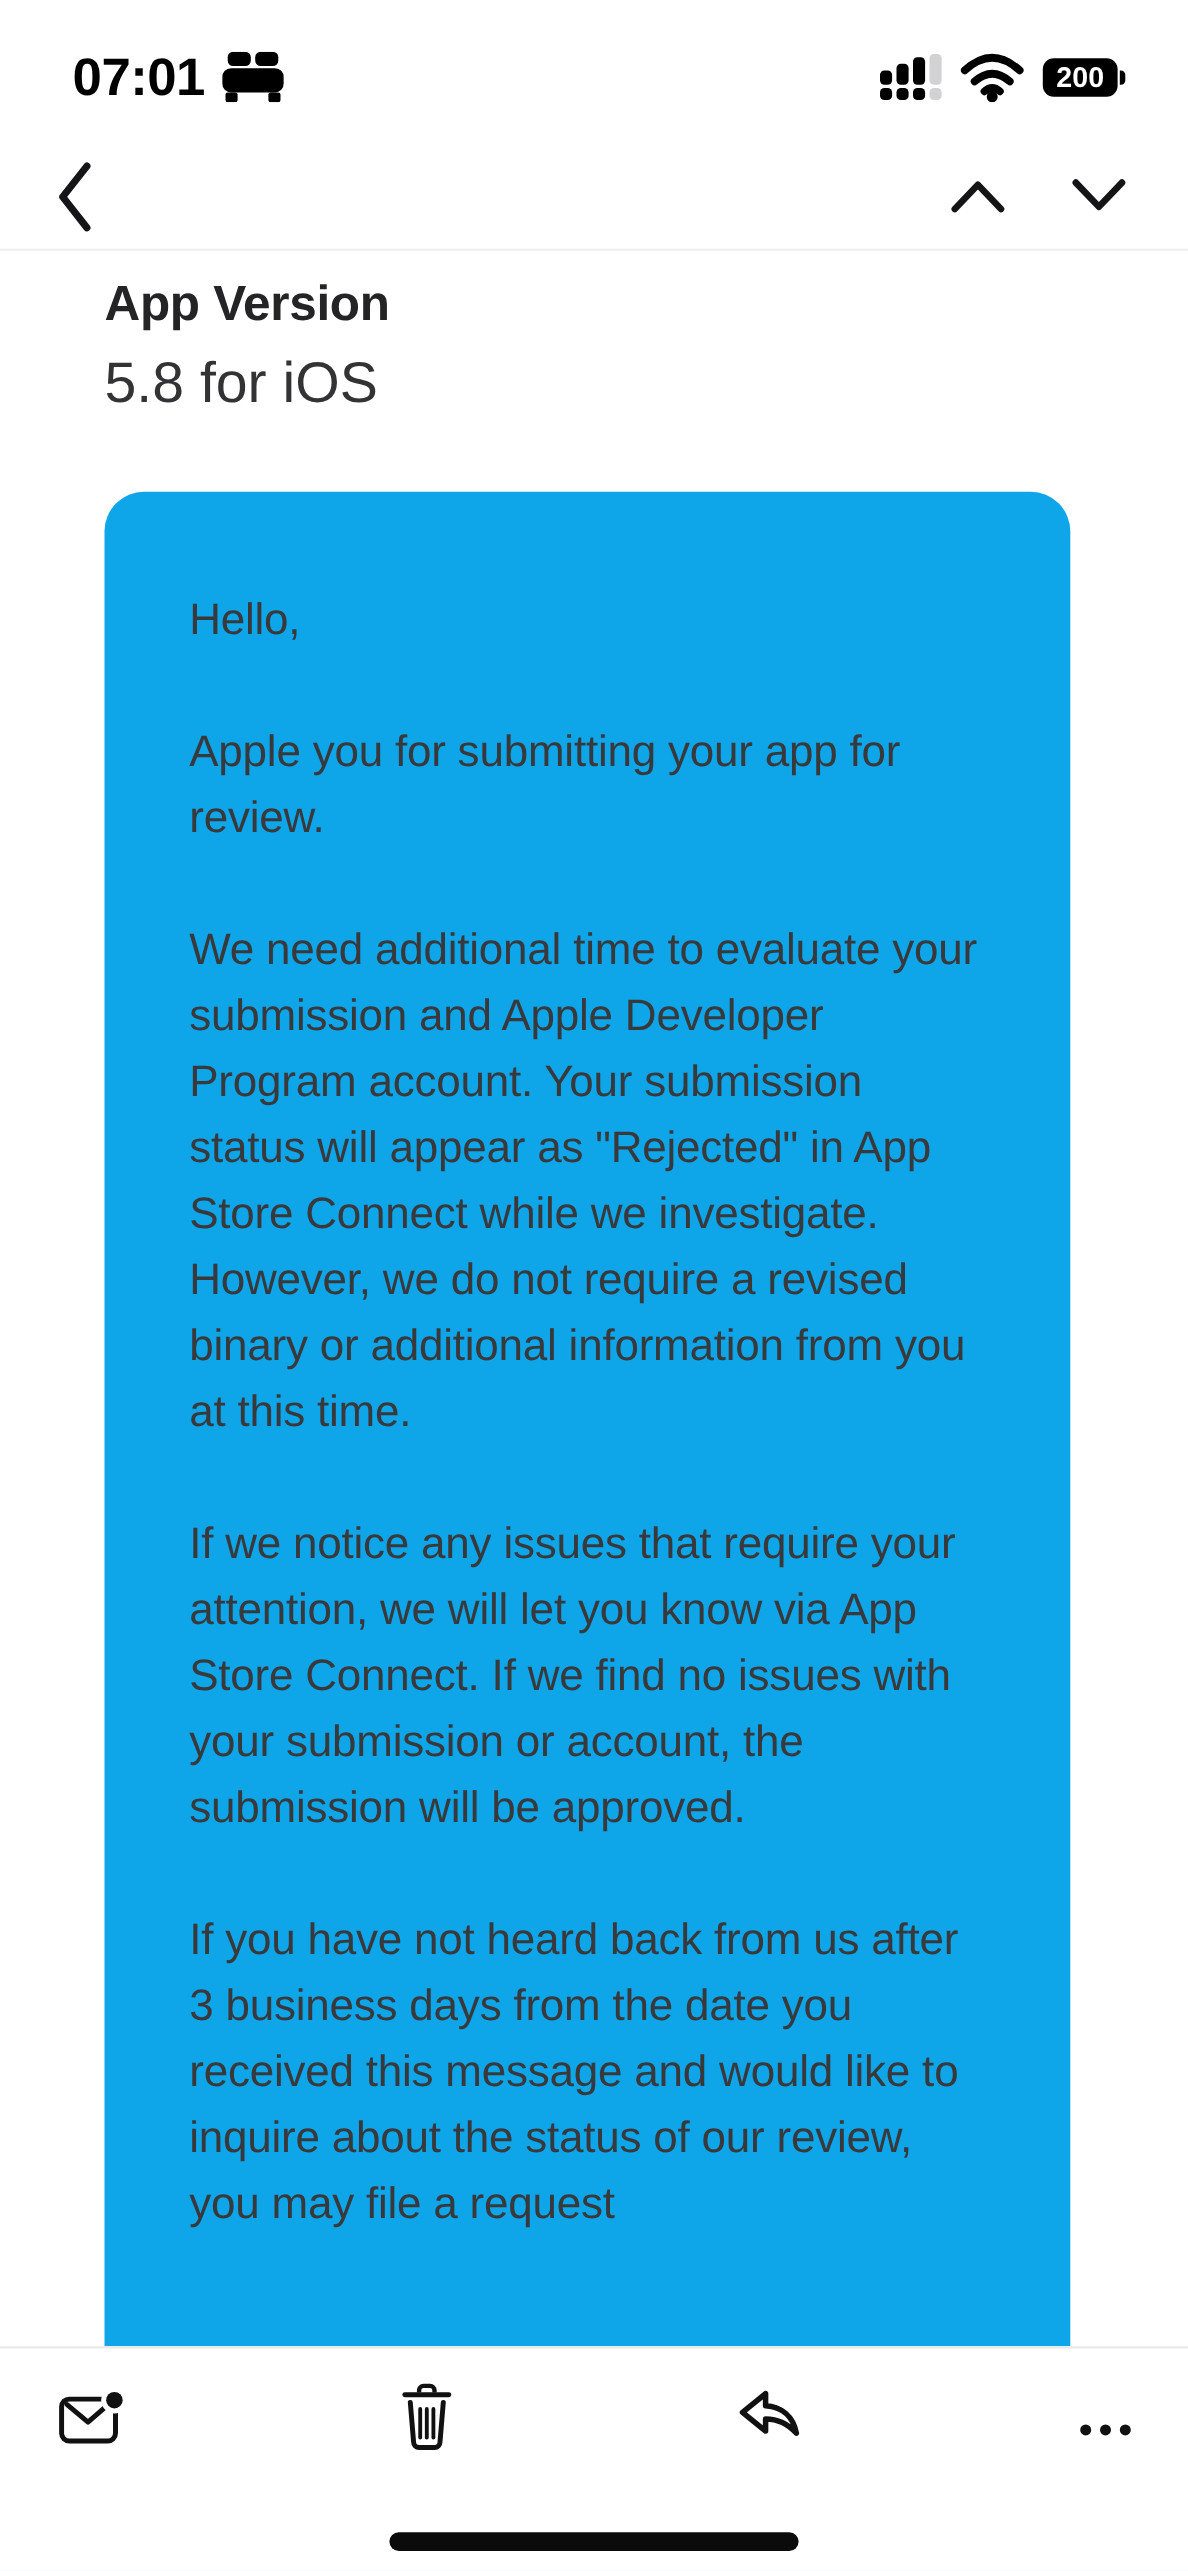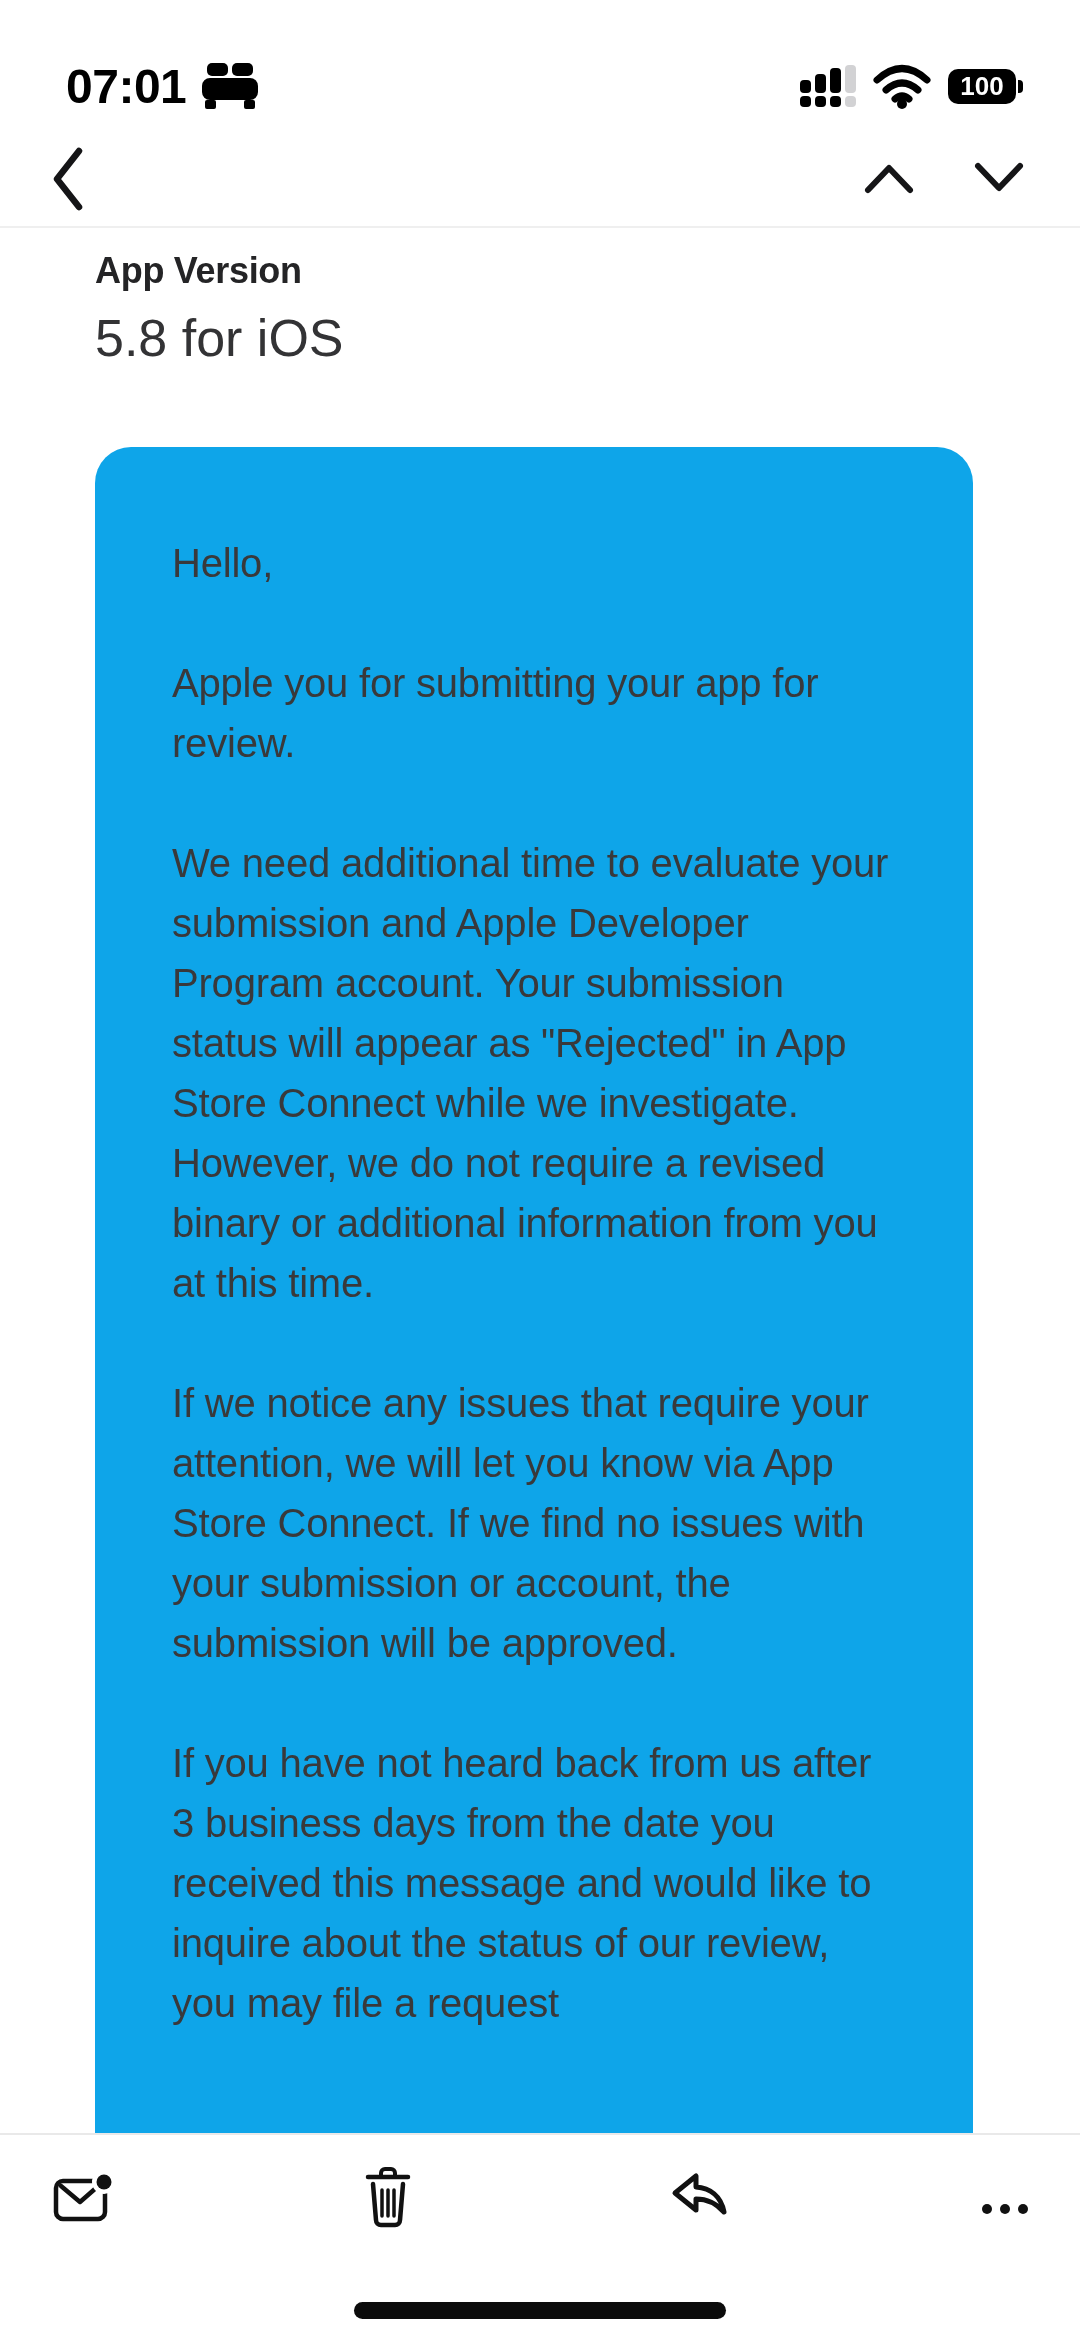--- a/index.html
+++ b/index.html
@@ -5,21 +5,21 @@
   * { margin:0; padding:0; box-sizing:border-box; }
   html,body { background:#fff; }
   body { font-family:"Liberation Sans","DejaVu Sans",sans-serif; }
   .screen {
     position:relative; width:1080px; height:2337px; background:#ffffff;
     overflow:hidden; margin:0 auto; color:#1c1c1e;
   }
 
   
   .status-bar {
-    position:absolute; top:16px; left:0; right:0; height:130px;
+    position:absolute; top:0; left:0; right:0; height:130px;
     display:flex; align-items:center; justify-content:space-between;
     padding:10px 64px 0 66px;
   }
   .time-group { display:flex; align-items:center; gap:16px; }
   .time { font-size:48px; font-weight:700; letter-spacing:-0.5px; color:#000; }
   .bed-svg { display:block; }
   .right-group { display:flex; align-items:center; gap:17px; }
   .signal { display:flex; align-items:flex-end; gap:4px; height:42px; }
   .sig-col { display:flex; flex-direction:column; justify-content:flex-end; gap:3px; width:11px; }
   .sig-top { width:11px; border-radius:4px; background:#000; }
@@ -35,21 +35,21 @@
   .nav-bar { position:absolute; top:130px; left:0; right:0; height:98px;
     border-bottom:2px solid #efefef; }
   .back-btn { position:absolute; left:50px; top:12px; width:50px; height:74px;
     display:flex; align-items:center; cursor:pointer; }
   .updown { position:absolute; right:54px; top:26px; display:flex; gap:56px; }
   .nav-chev { width:54px; height:44px; display:flex; align-items:center;
     justify-content:center; cursor:pointer; }
 
   
   .subject-block { position:absolute; left:95px; top:250px; }
-  .subject { font-size:36px; font-weight:700; color:#242426; letter-spacing:-0.3px; }
+  .subject { font-size:45px; font-weight:700; color:#242426; letter-spacing:-0.3px; }
   .subtitle { font-size:52px; font-weight:400; color:#333335; margin-top:16px; }
 
   
   .card {
     position:absolute; left:95px; top:447px; width:878px; height:1686px;
     background:#0ea5e9; border-radius:36px 36px 0 0; overflow:hidden;
   }
   .body-text { padding:86px 74px 0 77px; font-size:40px; line-height:60px;
     color:#39393b; letter-spacing:-0.2px; }
   .body-text p { margin:0 0 60px 0; }
@@ -108,21 +108,21 @@
       </div>
       <span>
         <svg width="58" height="46" viewBox="0 0 58 46">
           <path d="M4 17 Q 29 -6 54 17" fill="none" stroke="#000" stroke-width="7" stroke-linecap="round"></path>
           <path d="M13 27 Q 29 13 45 27" fill="none" stroke="#000" stroke-width="7" stroke-linecap="round"></path>
           <path d="M22 36 Q 29 30 36 36" fill="none" stroke="#000" stroke-width="7" stroke-linecap="round"></path>
           <circle cx="29" cy="41" r="5" fill="#000"></circle>
         </svg>
       </span>
       <div class="battery">
-        <span class="battery-text">100</span>
+        <span class="battery-text">200</span>
         <span class="battery-cap"></span>
       </div>
     </div>
   </div>
 
   <div class="nav-bar">
     <div class="back-btn">
       <span>
         <svg width="36" height="64" viewBox="0 0 36 64">
           <polyline points="29,4 7,32 29,60" fill="none" stroke="#151517" stroke-width="6.5" stroke-linecap="round" stroke-linejoin="round"></polyline>

